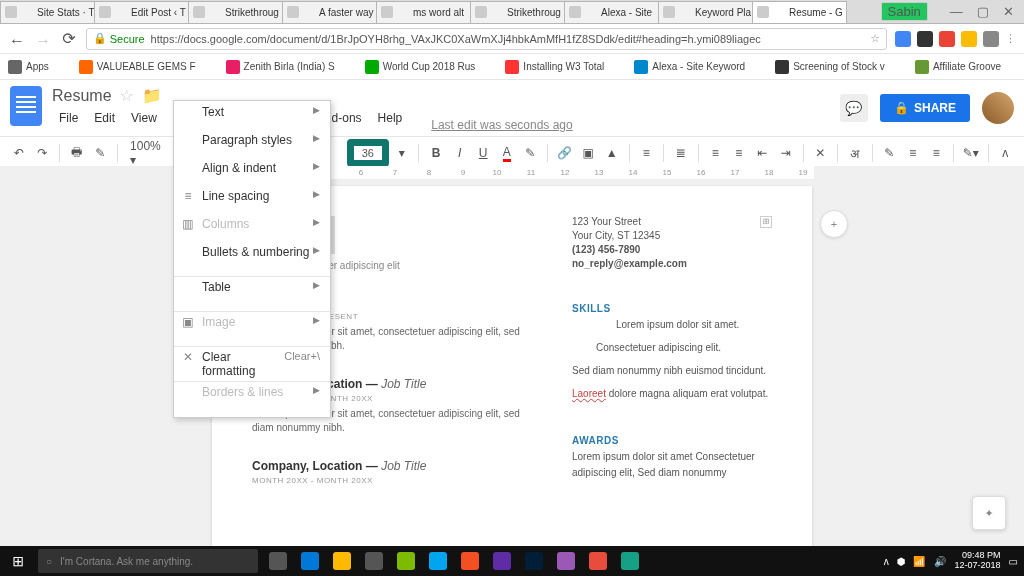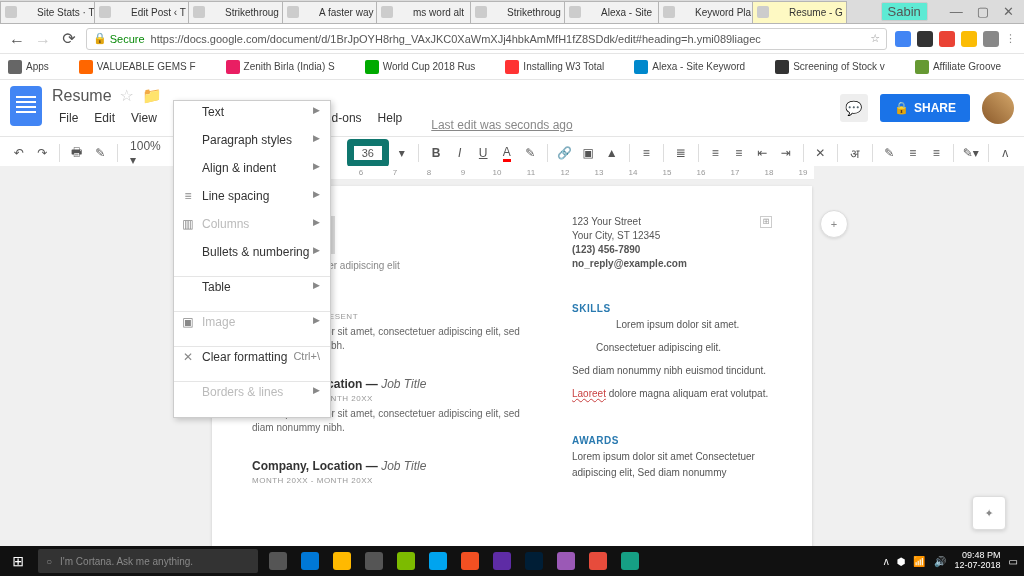--- a/index.html
+++ b/index.html
@@ -1,26 +1,26 @@
 <!DOCTYPE html>
 <html><head>
 <meta charset="utf-8">
 <style>
 * { margin:0; padding:0; box-sizing:border-box; font-family:Arial,sans-serif; }
 body { background:#fff; font-size:11px; color:#333; overflow:hidden; width:1024px; height:576px; position:relative; }
 
 
 .tabbar { height:24px; background:#dcdcdc; display:flex; align-items:center; border-bottom:1px solid #b5b5b5; }
 .tab { height:22px; background:#f2f2f2; border:1px solid #b5b5b5; border-bottom:none; padding:0 4px; display:flex; align-items:center; gap:20px; font-size:10px; max-width:95px; margin-right:-1px; white-space:nowrap; overflow:hidden; }
-.tab.active { background:#fef9c3; }
+.tab.active { background:#ffffff; }
 .tab .fav { width:12px; height:12px; background:#ccc; border-radius:2px; flex-shrink:0; }
 .tab .x { margin-left:auto; color:#888; }
 .winctrl { margin-left:auto; display:flex; gap:14px; padding:0 10px; color:#666; align-items:center;}
 .winctrl span{font-size:13px;}
-.userbtn{font-size:10px;border:1px solid #ccc;padding:1px 6px;border-radius:2px;margin-right:8px;color:#555;background:#5eead4;}
+.userbtn{font-size:10px;border:1px solid #ccc;padding:1px 6px;border-radius:2px;margin-right:8px;color:#555;background:#22c55e;}
 
 .addrbar { height:30px; display:flex; align-items:center; padding:0 8px; gap:8px; border-bottom:1px solid #e5e5e5; }
 .nav-arrow{font-size:16px;color:#555;width:18px;text-align:center;}
 .nav-arrow.dis{color:#ccc;}
 .omnibox { flex:1; height:22px; border:1px solid #d0d0d0; border-radius:3px; display:flex; align-items:center; padding:0 6px; font-size:11px; color:#555; gap:6px; }
 .secure{color:#0a8a0a;font-size:11px;display:flex;align-items:center;gap:3px;}
 .exticons{display:flex;gap:6px;align-items:center;}
 .ei{width:16px;height:16px;border-radius:3px;}
 
 .bmbar { height:26px; display:flex; align-items:center; padding:0 8px; gap:10px; border-bottom:1px solid #e5e5e5; font-size:10px; color:#444; }
@@ -326,21 +326,21 @@
     <div class="dd-sep"></div>
     <div class="dd-item dis">
       <span class="ico">▣</span>
       <span>Image</span>
       <span class="arrow">▶</span>
     </div>
     <div class="dd-sep"></div>
     <div class="dd-item">
       <span class="ico">✕</span>
       <span>Clear formatting</span>
-      <span class="sc">Ctrl+\</span>
+      <span class="sc">Clear+\</span>
     </div>
     <div class="dd-sep"></div>
     <div class="dd-item dis">
       <span>Borders &amp; lines</span>
       <span class="arrow">▶</span>
     </div>
   </div>
 
 <div class="canvas-area">
   <div class="ruler" id="ruler">

